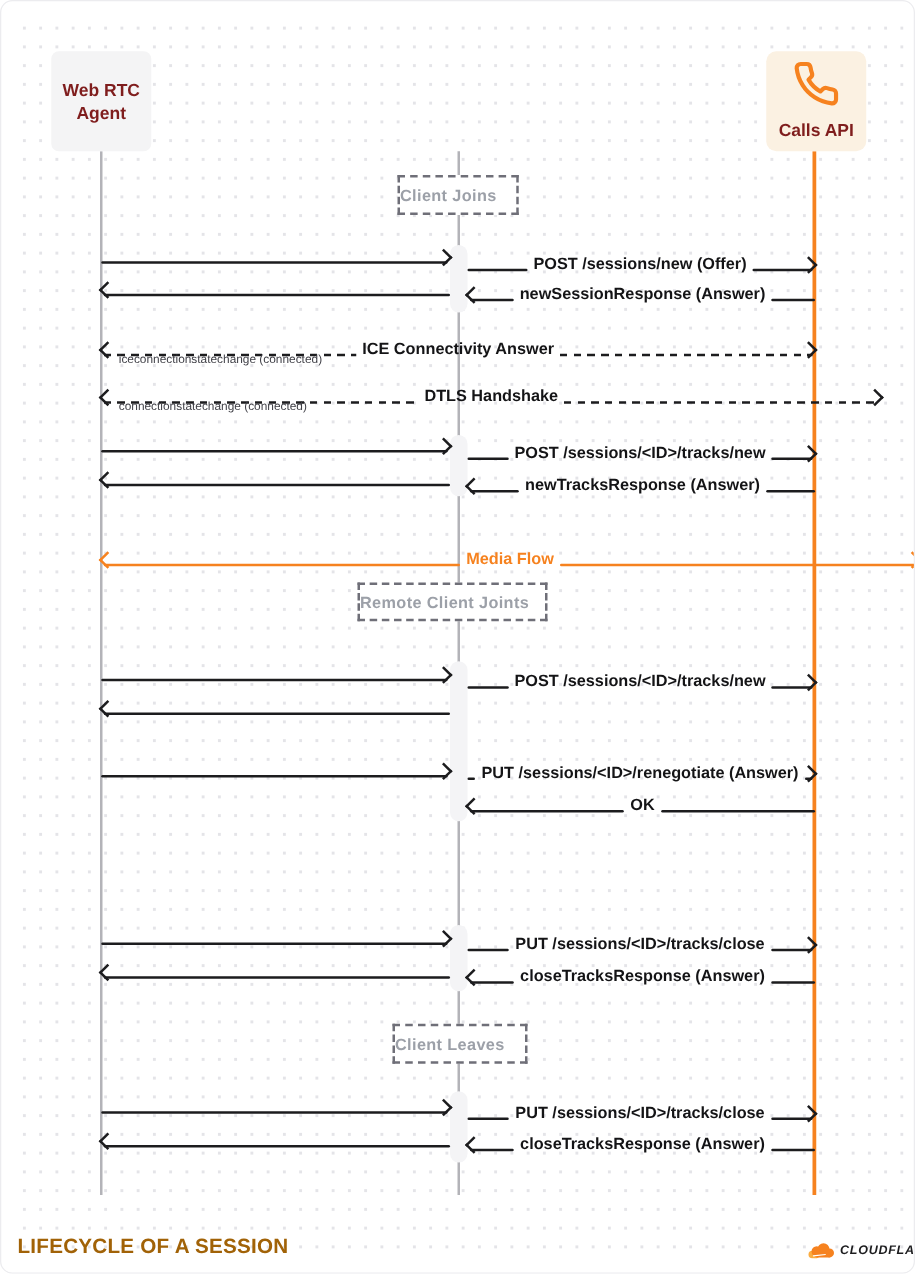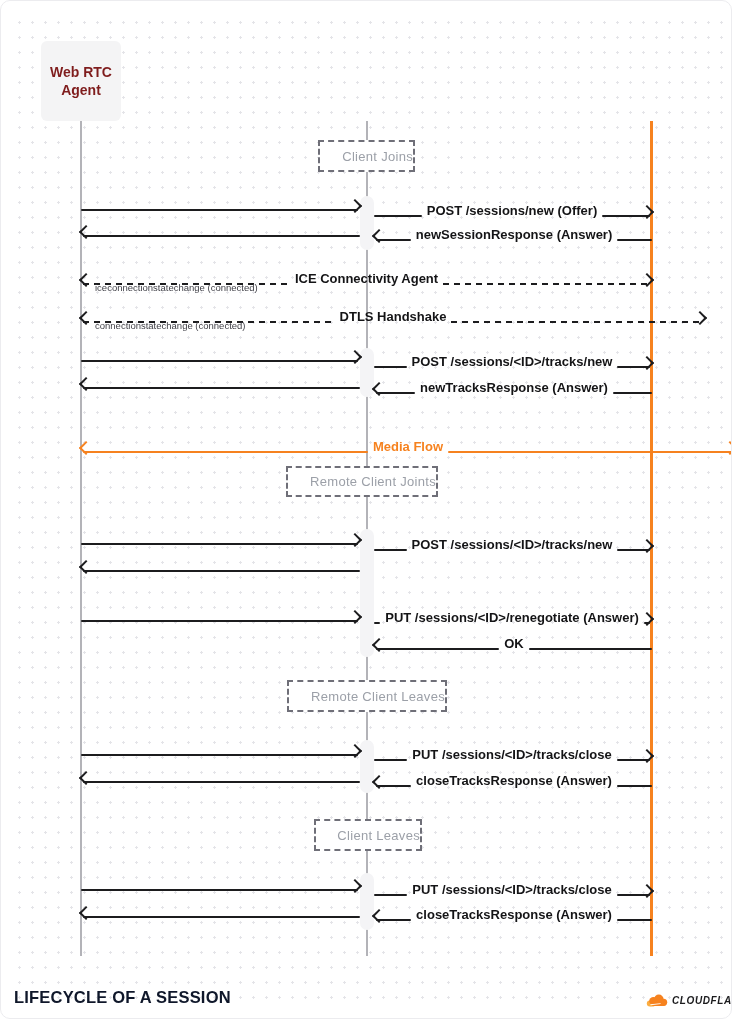--- a/index.html
+++ b/index.html
@@ -26,22 +26,22 @@
   .actor.calls{
     background:#FBF1E2;border-radius:8px;flex-direction:column;justify-content:flex-start;
     padding:7px 4px 8px;
   }
   .actor.calls .alabel{margin-top:auto;white-space:nowrap;}
   
   .bar{position:absolute;left:359px;width:14px;background:#F4F4F6;border-radius:7px;z-index:2;}
   
   .phase{
     position:absolute;box-sizing:border-box;z-index:3;background:#fff;
-    border:2px dashed #6F6F78;display:flex;align-items:center;justify-content:flex-end;
-    font-size:13px;font-weight:400;color:#9CA0A8;white-space:nowrap;letter-spacing:.3px;
+    border:2px dashed #6F6F78;display:flex;align-items:center;justify-content:flex-start;
+    font-size:13px;font-weight:700;color:#9CA0A8;white-space:nowrap;letter-spacing:.3px;
   }
   
   .msg{position:absolute;height:14px;display:flex;align-items:flex-end;z-index:4;}
   .msg .seg{flex:1 1 auto;height:2.5px;background:#1C1C1E;border-radius:2px;}
   .msg.dashed .seg{
     background:repeating-linear-gradient(90deg,#1C1C1E 0 6px,transparent 6px 11px);
     border-radius:0;
   }
   .msg .lbl{
     flex:0 0 auto;font-size:13px;font-weight:700;color:#141416;
@@ -54,21 +54,21 @@
   .msg.orange .seg{background:#F6821F;}
   .msg.orange .lbl{color:#F6821F;}
   .msg.orange .head{border-color:#F6821F;}
   .msg .sub{
     position:absolute;left:14px;top:11px;font-size:9.5px;font-weight:400;color:#3F3F46;
     white-space:nowrap;
   }
   
   .title{
     position:absolute;left:13px;top:987px;z-index:4;
-    font-size:16.5px;font-weight:700;letter-spacing:.2px;color:#0f172a;white-space:nowrap;
+    font-size:16.5px;font-weight:700;letter-spacing:.2px;color:#a16207;white-space:nowrap;
   }
   .brand{position:absolute;left:644px;top:992px;z-index:4;display:flex;align-items:center;gap:3px;}
   .brand .btxt{font-size:10px;font-weight:800;letter-spacing:.6px;color:#1C1C1E;white-space:nowrap;font-style:italic;}
 </style>
 </head>
 <body>
 
 <div class="canvas">
   <div class="dots"></div>
 
@@ -79,30 +79,33 @@
   <div class="bar" style="top:195px;height:54px"></div>
   <div class="bar" style="top:347px;height:49px"></div>
   <div class="bar" style="top:528px;height:128px"></div>
   <div class="bar" style="top:739px;height:53px"></div>
   <div class="bar" style="top:872px;height:57px"></div>
 
   <div class="actor" style="left:40px">
     <span>Web RTC
 Agent</span>
   </div>
+  <div class="actor calls" style="left:612px">
+    <svg width="38" height="38" viewBox="0 0 24 24" fill="none" stroke="#F6821F" stroke-width="2.1" stroke-linecap="round" stroke-linejoin="round">
+      <path d="M22 16.92v3a2 2 0 0 1-2.18 2 19.79 19.79 0 0 1-8.63-3.07 19.5 19.5 0 0 1-6-6 19.79 19.79 0 0 1-3.07-8.67A2 2 0 0 1 4.11 2h3a2 2 0 0 1 2 1.72 12.84 12.84 0 0 0 .7 2.81 2 2 0 0 1-.45 2.11L8.09 9.91a16 16 0 0 0 6 6l1.27-1.27a2 2 0 0 1 2.11-.45 12.84 12.84 0 0 0 2.81.7A2 2 0 0 1 22 16.92z"></path>
+    </svg>
+    <span class="alabel">Calls API</span>
+  </div>
 
   <div class="phase" style="left:317px;top:139px;width:97px;height:32px">
     <span>Client Joins</span>
   </div>
   <div class="phase" style="left:285px;top:465px;width:152px;height:31px">
     <span>Remote Client Joints</span>
   </div>
-  <div class="phase" style="left:286px;top:679px;width:160px;height:32px">
-    <span>Remote Client Leaves</span>
-  </div>
   <div class="phase" style="left:313px;top:818px;width:108px;height:32px">
     <span>Client Leaves</span>
   </div>
 
   <div class="msg" style="left:80px;top:196px;width:279px">
     <i class="seg"></i>
       <i class="head hr"></i>
   </div>
   <div class="msg" style="left:373px;top:202px;width:278px">
     <i class="seg"></i>
@@ -117,21 +120,21 @@
   <div class="msg" style="left:373px;top:226px;width:278px">
     <i class="head hl"></i>
       <i class="seg"></i>
     <span class="lbl">newSessionResponse (Answer)</span>
     <i class="seg"></i>
   </div>
 
   <div class="msg dashed" style="left:80px;top:270px;width:571px">
     <i class="head hl"></i>
       <i class="seg"></i>
-    <span class="lbl">ICE Connectivity Agent</span>
+    <span class="lbl">ICE Connectivity Answer</span>
     <i class="seg"></i>
       <i class="head hr"></i>
     <span class="sub">iceconnectionstatechange (connected)</span>
   </div>
   <div class="msg dashed" style="left:80px;top:308px;width:624px">
     <i class="head hl"></i>
       <i class="seg"></i>
     <span class="lbl">DTLS Handshake</span>
     <i class="seg"></i>
       <i class="head hr"></i>

